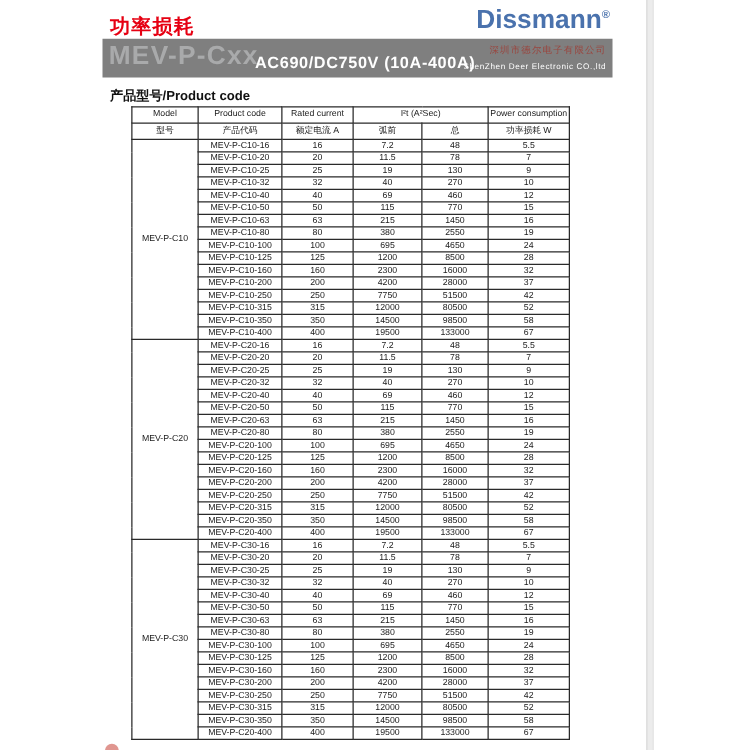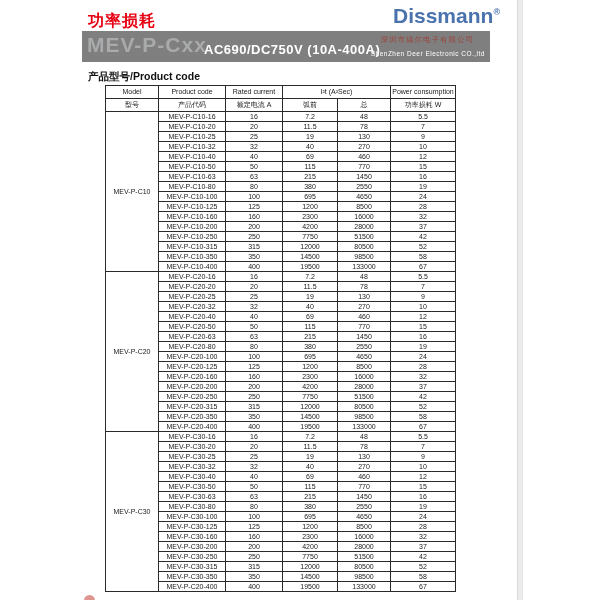--- a/index.html
+++ b/index.html
@@ -3,31 +3,31 @@
 <meta charset="utf-8">
 <style>
   * { margin:0; padding:0; box-sizing:border-box; }
   html,body { width:600px; height:600px; background:#ffffff; overflow:hidden;
               font-family:"Liberation Sans", sans-serif; }
   .page { position:relative; width:600px; height:600px; background:#ffffff; }
 
   
   .brand-cn { position:absolute; left:88px; top:11px; font-size:16px; font-weight:bold;
               color:#e60012; letter-spacing:1px; }
-  .brand-logo { position:absolute; left:393px; top:4px; width:100px; text-align:center;
+  .brand-logo { position:absolute; left:381px; top:4px; width:100px; text-align:center;
                 font-size:21px; font-weight:bold; color:#4a72ad; }
   .brand-logo sup { font-size:9px; vertical-align:super; }
 
   .banner { position:absolute; left:82px; top:31px; width:408px; height:31px;
             background:#7f7f7f; }
   .banner-model { position:absolute; left:5px; top:2px; font-size:21px; font-weight:600;
                   color:#a9aaab; letter-spacing:1px; }
   .banner-voltage { position:absolute; left:122px; bottom:5px; font-size:13px;
                     font-weight:bold; color:#ffffff; letter-spacing:0.5px; }
-  .banner-company-cn { position:absolute; right:16px; top:4px; font-size:7.5px;
+  .banner-company-cn { position:absolute; right:5px; top:4px; font-size:7.5px;
                        color:#9a453e; letter-spacing:1px; }
   .banner-company-en { position:absolute; right:5px; bottom:5px; font-size:6.5px;
                        color:#ffffff; letter-spacing:0.5px; }
 
   .section-title { position:absolute; left:88px; top:70px; font-size:10.5px;
                    font-weight:bold; color:#111; }
 
   
   table.product { position:absolute; left:105px; top:85px; border-collapse:collapse;
                   table-layout:fixed; }

